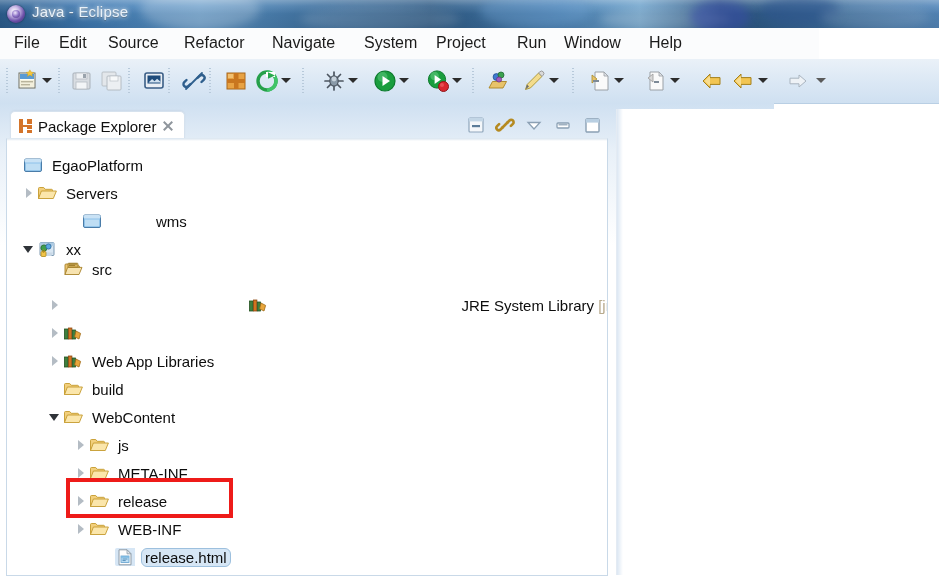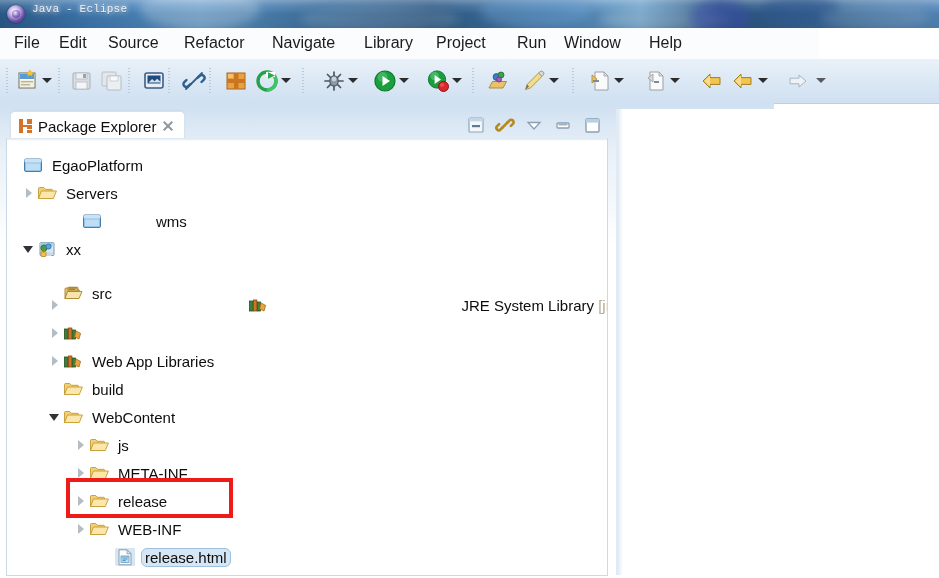--- a/index.html
+++ b/index.html
@@ -38,25 +38,24 @@
     background: radial-gradient(circle at 40% 35%, #ffffff 0%, #c9b9e6 30%, #6b4fa8 62%, #3b2a63 100%);
     box-shadow: 0 0 2px rgba(0,0,0,0.5);
   }
   .tb-icon::after {
     content: ""; position: absolute; left: 5px; top: 5px;
     width: 8px; height: 8px; border-radius: 50%;
     background: radial-gradient(circle at 40% 35%, #efe7fb 0%, #8a6fc4 50%, #4a3580 100%);
   }
   .tb-title {
     position: absolute; left: 32px; top: 3px;
-    font-size: 11px; color: #e9f1f8;
+    font-size: 15px; color: #e9f1f8;
     text-shadow: 0 0 4px rgba(255,255,255,0.85), 0 0 8px rgba(255,255,255,0.55), 0 1px 1px rgba(0,0,0,0.35);
     letter-spacing: 0.2px;
     white-space: nowrap;
-    font-family: Liberation Mono, monospace;
   }
 
   
   .menubar {
     position: absolute; left: 0; top: 28px; width: 819px; height: 31px;
     background: #fbfcfd;
     border-bottom: 1px solid #e3e9ef;
   }
   .menu-item {
     position: absolute; top: 4px;
@@ -222,21 +221,21 @@
     <div class="tb-icon"></div>
     <div class="tb-title">Java - Eclipse</div>
   </div>
 
   <div class="menubar">
     <div class="menu-item" style="left:10px">File</div>
     <div class="menu-item" style="left:55px">Edit</div>
     <div class="menu-item" style="left:104px">Source</div>
     <div class="menu-item" style="left:180px">Refactor</div>
     <div class="menu-item" style="left:268px">Navigate</div>
-    <div class="menu-item" style="left:360px">Library</div>
+    <div class="menu-item" style="left:360px">System</div>
     <div class="menu-item" style="left:432px">Project</div>
     <div class="menu-item" style="left:513px">Run</div>
     <div class="menu-item" style="left:560px">Window</div>
     <div class="menu-item" style="left:645px">Help</div>
   </div>
 
   <div class="toolbar">
 
     <div class="tb-sep" style="left:6px"></div>
     <div class="tb-sep" style="left:58px"></div>
@@ -506,21 +505,21 @@
                   <rect x="3" y="2.5" width="14" height="3.4" fill="#aecbe3"></rect>
                   <circle cx="7" cy="8" r="3.1" fill="#3f9e4c" stroke="#256b2f" stroke-width=".8"></circle>
                   <circle cx="11.5" cy="6.5" r="2.6" fill="#5aa7e0" stroke="#2b6a9e" stroke-width=".8"></circle>
                   <path d="M9 12.6 h7 l-1.6 3.4 H7.4z" fill="#c8d8e6"></path>
                   <rect x="4" y="11.5" width="5" height="5" rx="1" fill="#f0c44a" stroke="#b08a1c" stroke-width=".8"></rect>
                   <rect x="5.6" y="9.8" width="1.8" height="2.6" rx=".9" fill="none" stroke="#b08a1c" stroke-width="1"></rect>
                 </svg>
               </span>
               <span class="node-label">xx</span>
             </div>
-            <div class="tree-row" style="top: 140px; padding-left: 40px;">
+            <div class="tree-row" style="top: 116px; padding-left: 40px;">
               <span class="twisty "></span>
               <span class="node-icon">
                 <svg width="20" height="18" viewBox="0 0 20 18">
                   <path d="M2 14.5 V5 a1 1 0 0 1 1 -1 h4.4 l1.5 1.7 h6.6 a1 1 0 0 1 1 1 v1.1 H5.6z" fill="#e9c471" stroke="#a8822a" stroke-width=".9"></path>
                   <path d="M4.6 7.4 h14.4 l-3 7.1 H2z" fill="#f7e3b0" stroke="#a8822a" stroke-width=".9"></path>
                   <rect x="5" y="3.2" width="10" height="4" rx=".8" fill="#d8b45f" stroke="#9d7a23" stroke-width=".8"></rect>
                   <path d="M6 4 h8 M6 5.4 h6" stroke="#8c6c1c" stroke-width=".8"></path>
                 </svg>
               </span>
               <span class="node-label">src</span>

